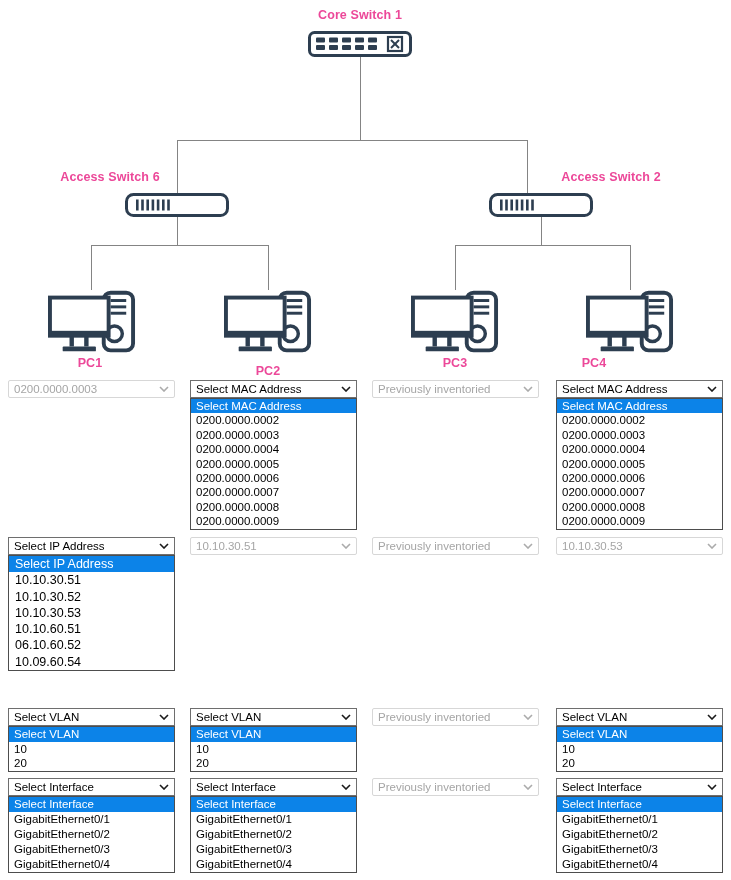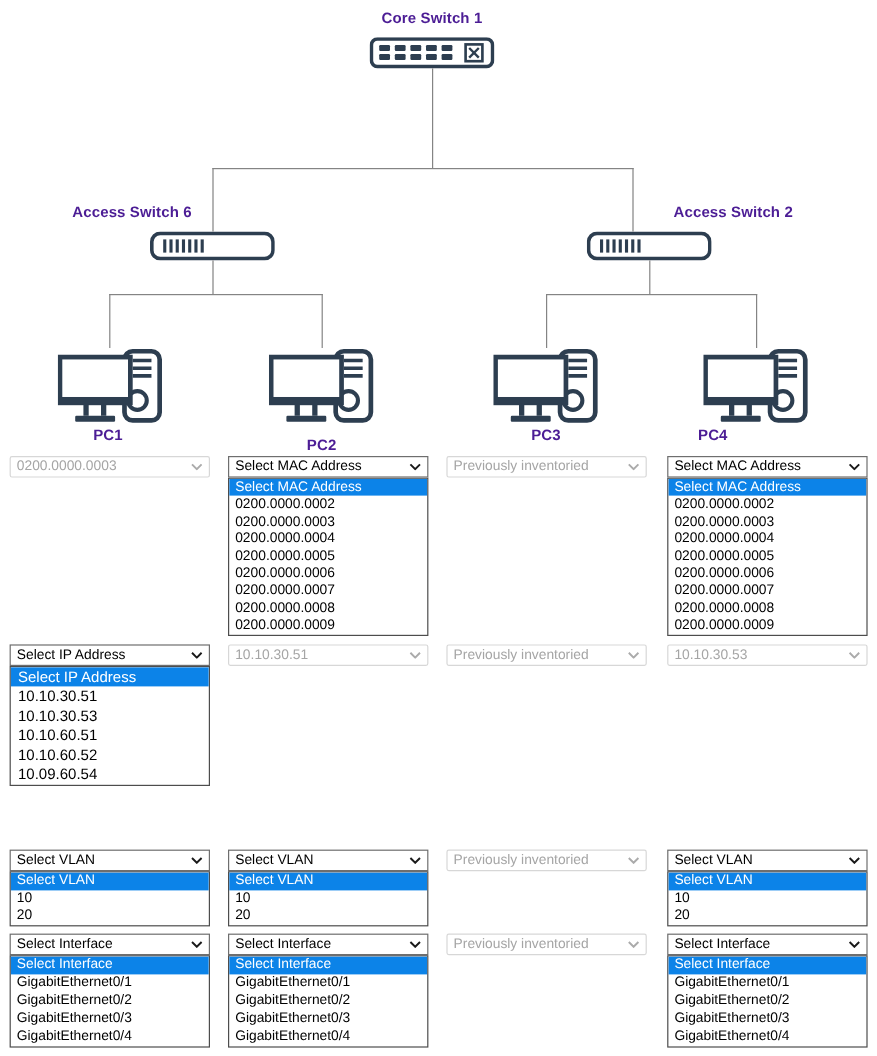--- a/index.html
+++ b/index.html
@@ -3,21 +3,21 @@
 <meta charset="utf-8">
 <style>
   * { margin:0; padding:0; box-sizing:border-box; }
   html,body { background:#fff; }
   body {
     position:relative; width:731px; height:880px; overflow:hidden;
     font-family:"Liberation Sans", sans-serif;
     color:#000;
   }
   .line { position:absolute; background:var(--line,#848484); }
-  .lbl  { position:absolute; font-weight:bold; font-size:12.5px; color:#4c1d95; text-align:center; letter-spacing:.1px; }
+  .lbl  { position:absolute; font-weight:bold; font-size:12.5px; color:#ec4899; text-align:center; letter-spacing:.1px; }
   .icon { position:absolute; color:var(--navy,#2d3e50); }
 
   
   .dd { position:absolute; width:167px; }
   .dd-head {
     height:18px; background:#fff; border:1px solid #6e6e6e;
     display:flex; align-items:center; justify-content:space-between;
     padding:0 5px; font-size:11.5px; color:#000; cursor:default;
   }
   .dd.disabled .dd-head { border:1px solid #d7d7d7; border-radius:2px; color:#a5a5a5; }
@@ -193,23 +193,24 @@
 <div class="dd open" style="left:8px;top:537px">
   <div class="dd-head">
     <span>Select IP Address</span>
     <svg class="chev" width="10" height="6">
         <use href="#sym-chev"></use>
       </svg>
   </div>
   <div class="dd-list ip">
       <div class="opt sel">Select IP Address</div>
       <div class="opt">10.10.30.51</div>
+      <div class="opt">10.10.30.52</div>
       <div class="opt">10.10.30.53</div>
       <div class="opt">10.10.60.51</div>
-      <div class="opt">10.10.60.52</div>
+      <div class="opt">06.10.60.52</div>
       <div class="opt">10.09.60.54</div>
     </div>
 </div>
 
 <div class="dd disabled" style="left:190px;top:537px">
   <div class="dd-head">
     <span>10.10.30.51</span>
     <svg class="chev" width="10" height="6">
         <use href="#sym-chev"></use>
       </svg>

